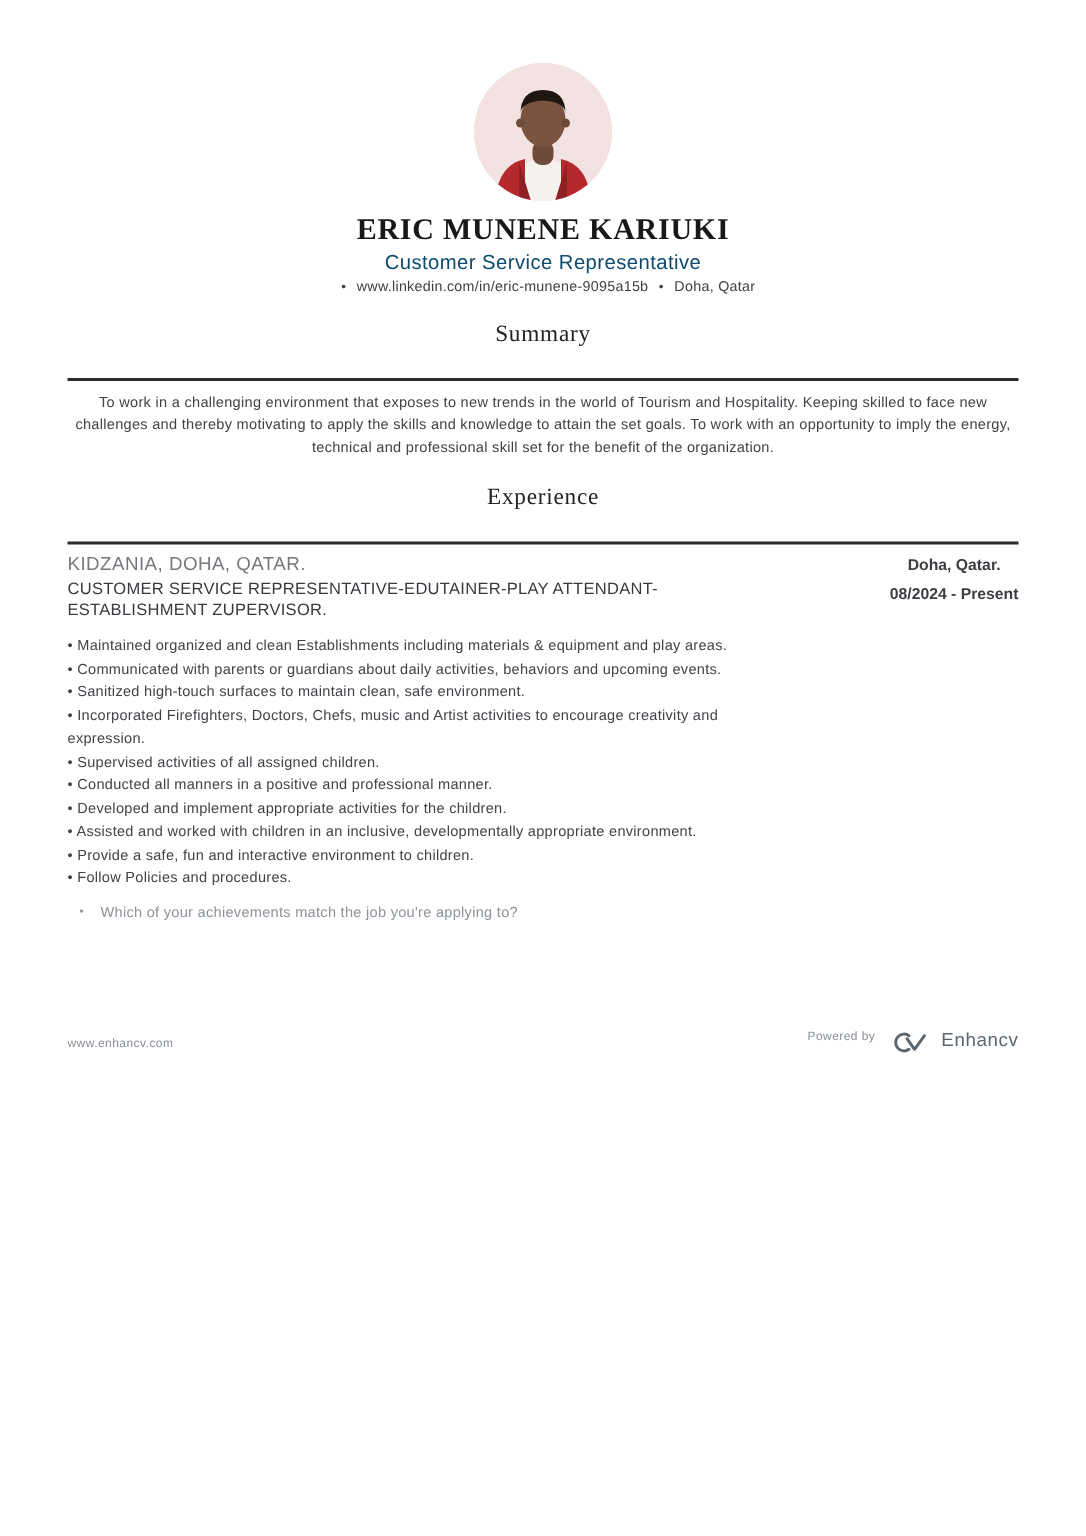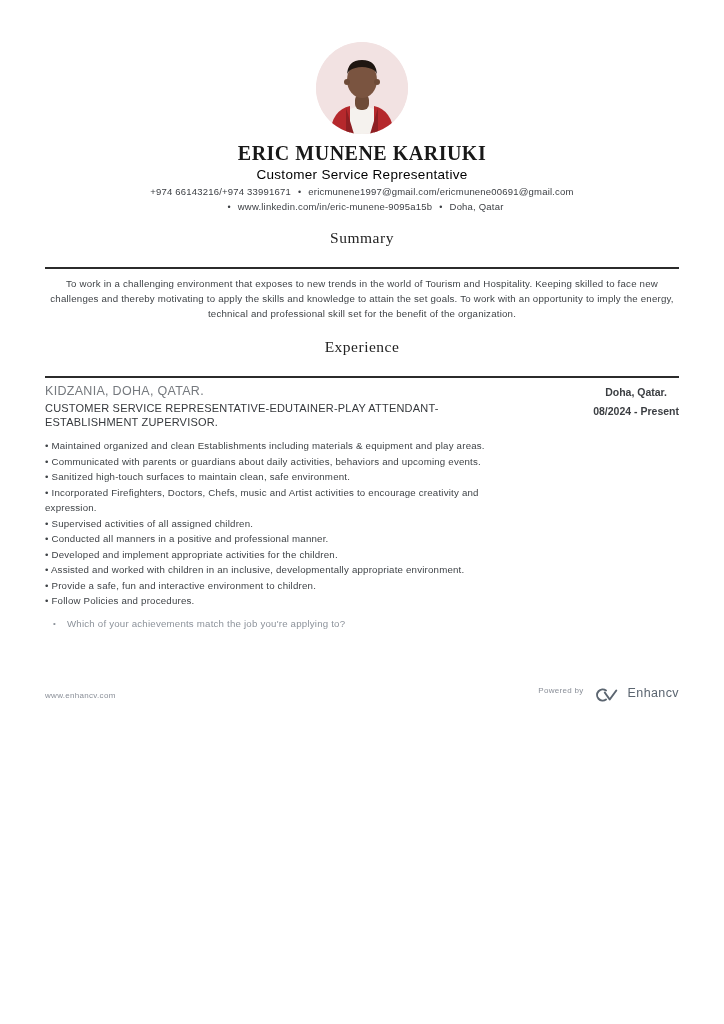--- a/index.html
+++ b/index.html
@@ -15,21 +15,21 @@
   .header { text-align:center; padding-top:42px; }
   .avatar-wrap { display:flex; justify-content:center; }
   .avatar {
     width:92px; height:92px; border-radius:50%; overflow:hidden;
     background:#f2e2e2; display:block;
   }
   .name {
     margin-top:8px; font-family:"Liberation Serif", serif; font-weight:bold;
     font-size:20px; letter-spacing:0.5px; color:#181818;
   }
-  .job-title { margin-top:2px; font-size:13.5px; color:#000000; letter-spacing:0.3px; }
+  .job-title { margin-top:2px; font-size:13.5px; color:#0c4a6e; letter-spacing:0.3px; }
   .contact-line { margin-top:4px; font-size:9.5px; color:#3d4045; letter-spacing:0.2px; }
   .contact-line .dot::before { content:"•"; margin:0 7px; color:#3d4045; font-size:9px; }
 
   
   .section-heading {
     margin-top:17px; text-align:center; font-family:"Liberation Serif", serif;
     font-size:15.5px; color:#232323; letter-spacing:0.5px;
     border-bottom:2px solid #2b2b2b; padding-bottom:20px;
   }
   .summary-text {
@@ -92,23 +92,20 @@
             <path d="M31 34 Q31 18 46 18 Q61 18 61 34 Q61 26 46 25 Q31 26 31 34 Z" fill="#1f1611"></path>
 
             <circle cx="31" cy="40" r="3" fill="#6e4b38"></circle>
             <circle cx="61" cy="40" r="3" fill="#6e4b38"></circle>
           </svg>
         </span>
       </div>
       <div class="name">ERIC MUNENE KARIUKI</div>
       <div class="job-title">Customer Service Representative</div>
       <div class="contact-line">
-        <span>+974 66143216/+974 33991671</span><span class="dot"></span><span>ericmunene1997@gmail.com/ericmunene00691@gmail.com</span>
-      </div>
-      <div class="contact-line">
         <span class="dot"></span><span>www.linkedin.com/in/eric-munene-9095a15b</span><span class="dot"></span><span>Doha, Qatar</span>
       </div>
     </div>
 
     <div>
       <div class="section-heading">Summary</div>
       <div class="summary-text">To work in a challenging environment that exposes to new trends in the world of Tourism and Hospitality. Keeping skilled to face new challenges and thereby motivating to apply the skills and knowledge to attain the set goals. To work with an opportunity to imply the energy, technical and professional skill set for the benefit of the organization.</div>
     </div>
 
     <div>

